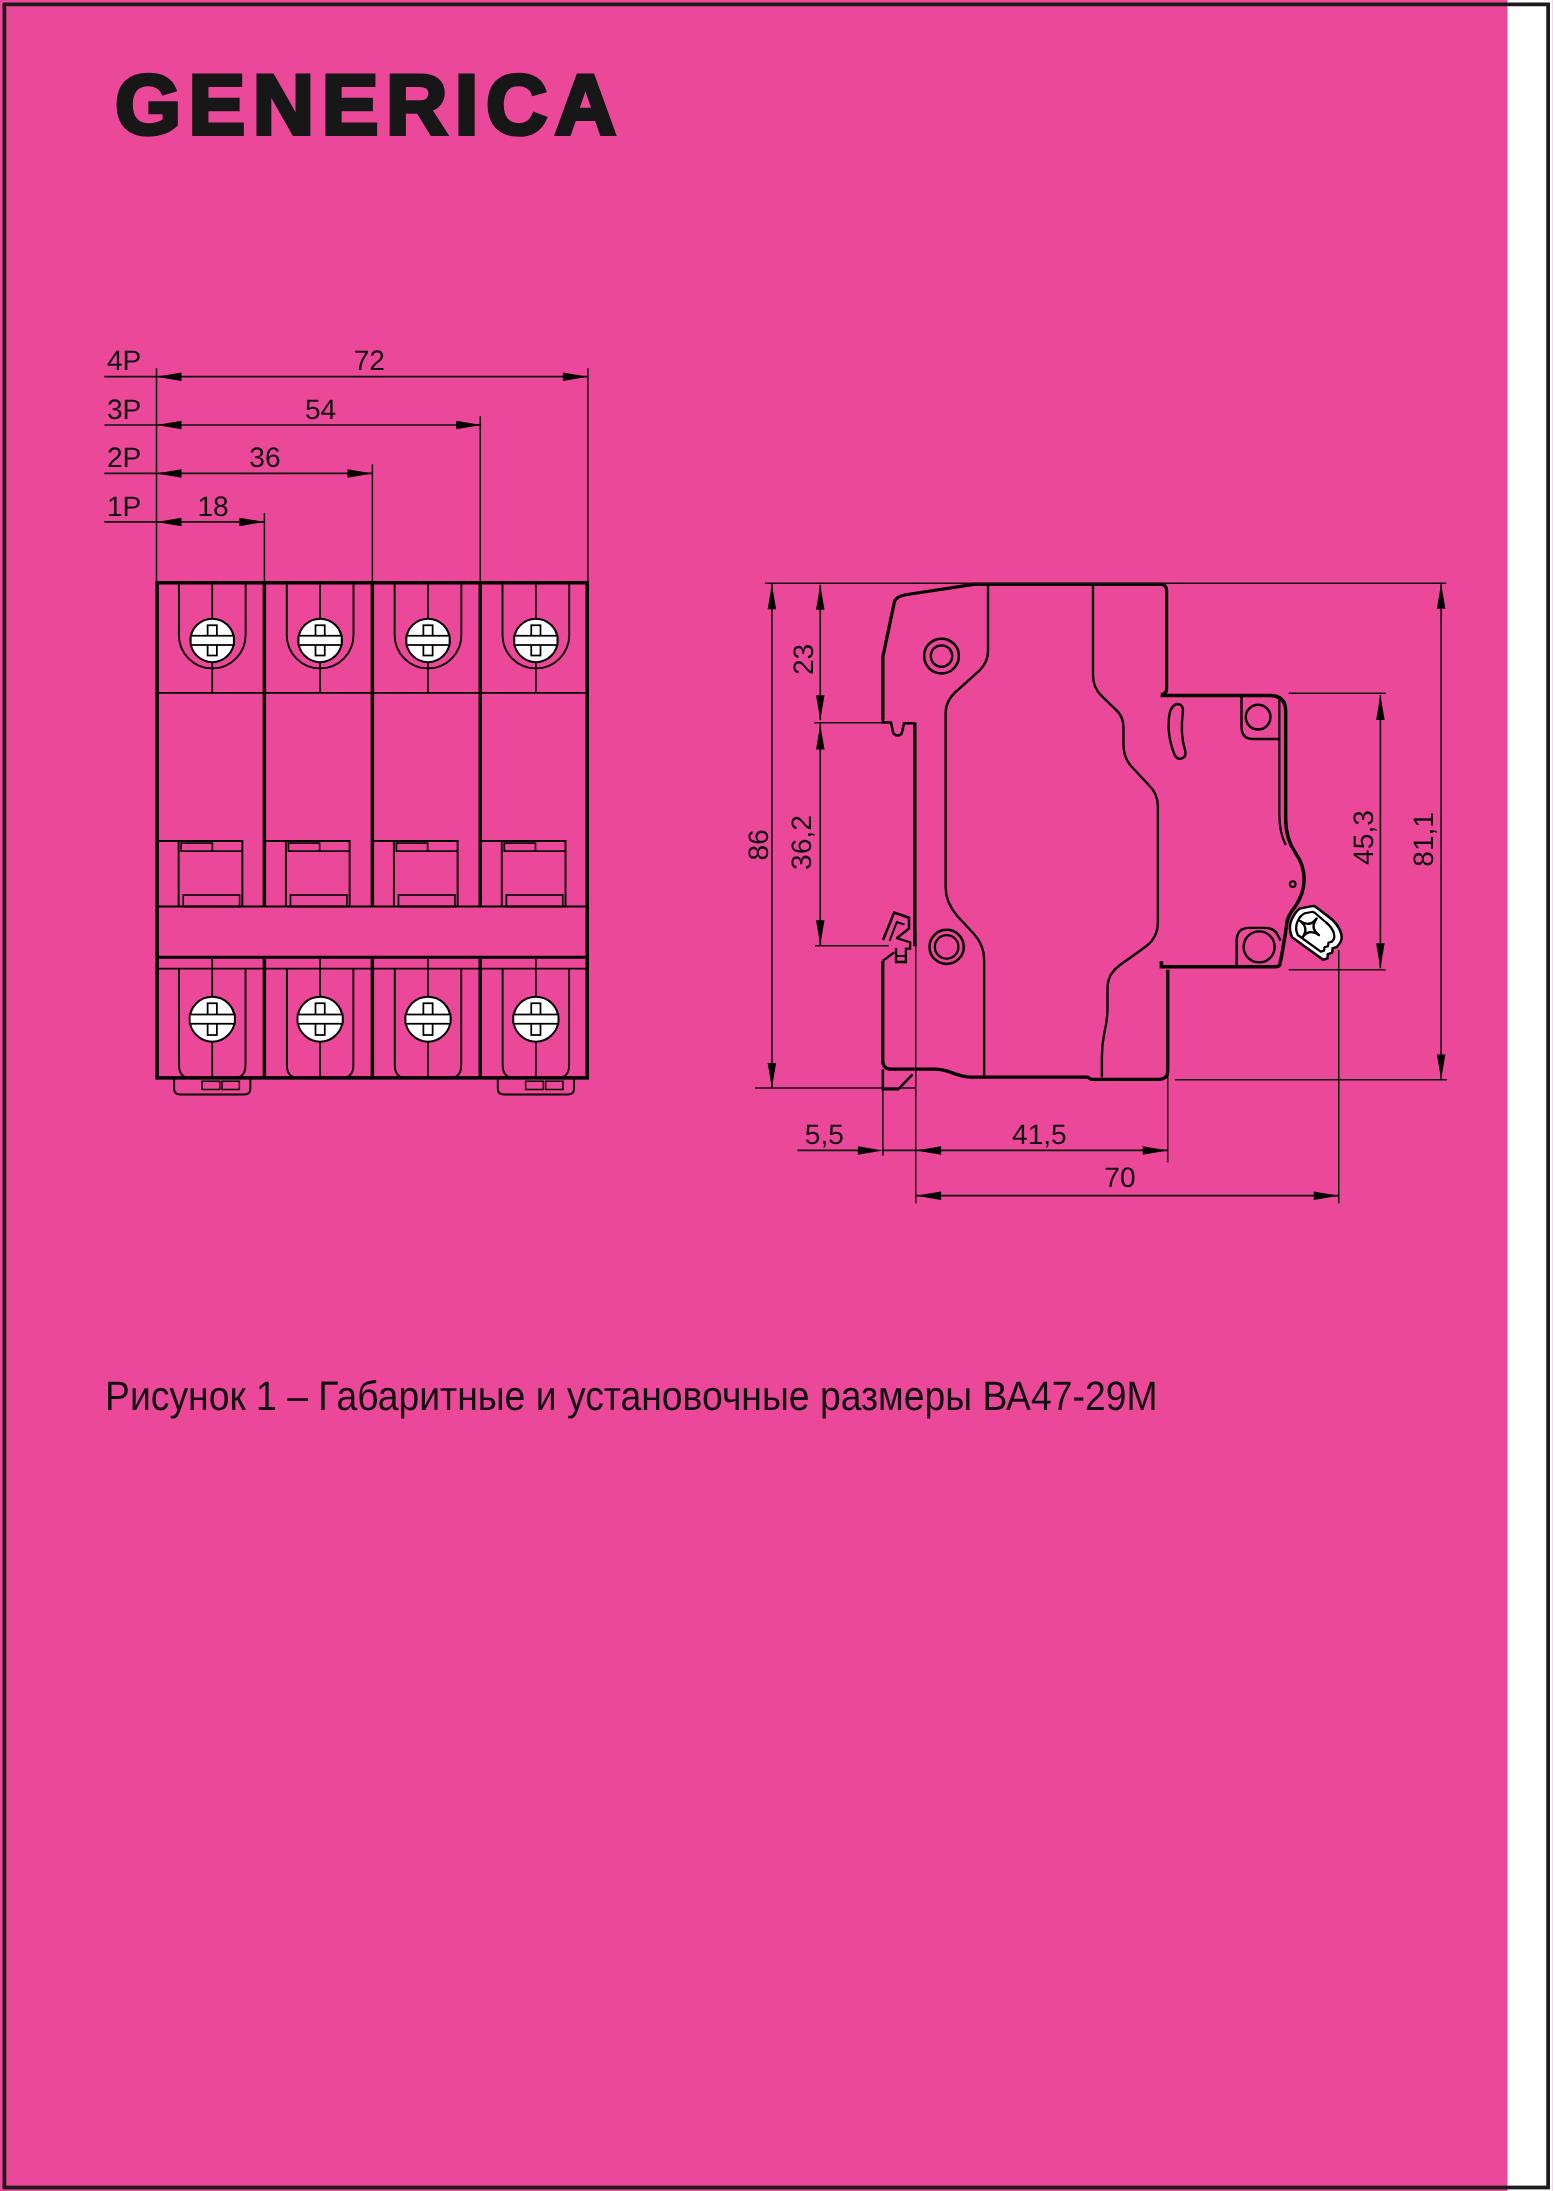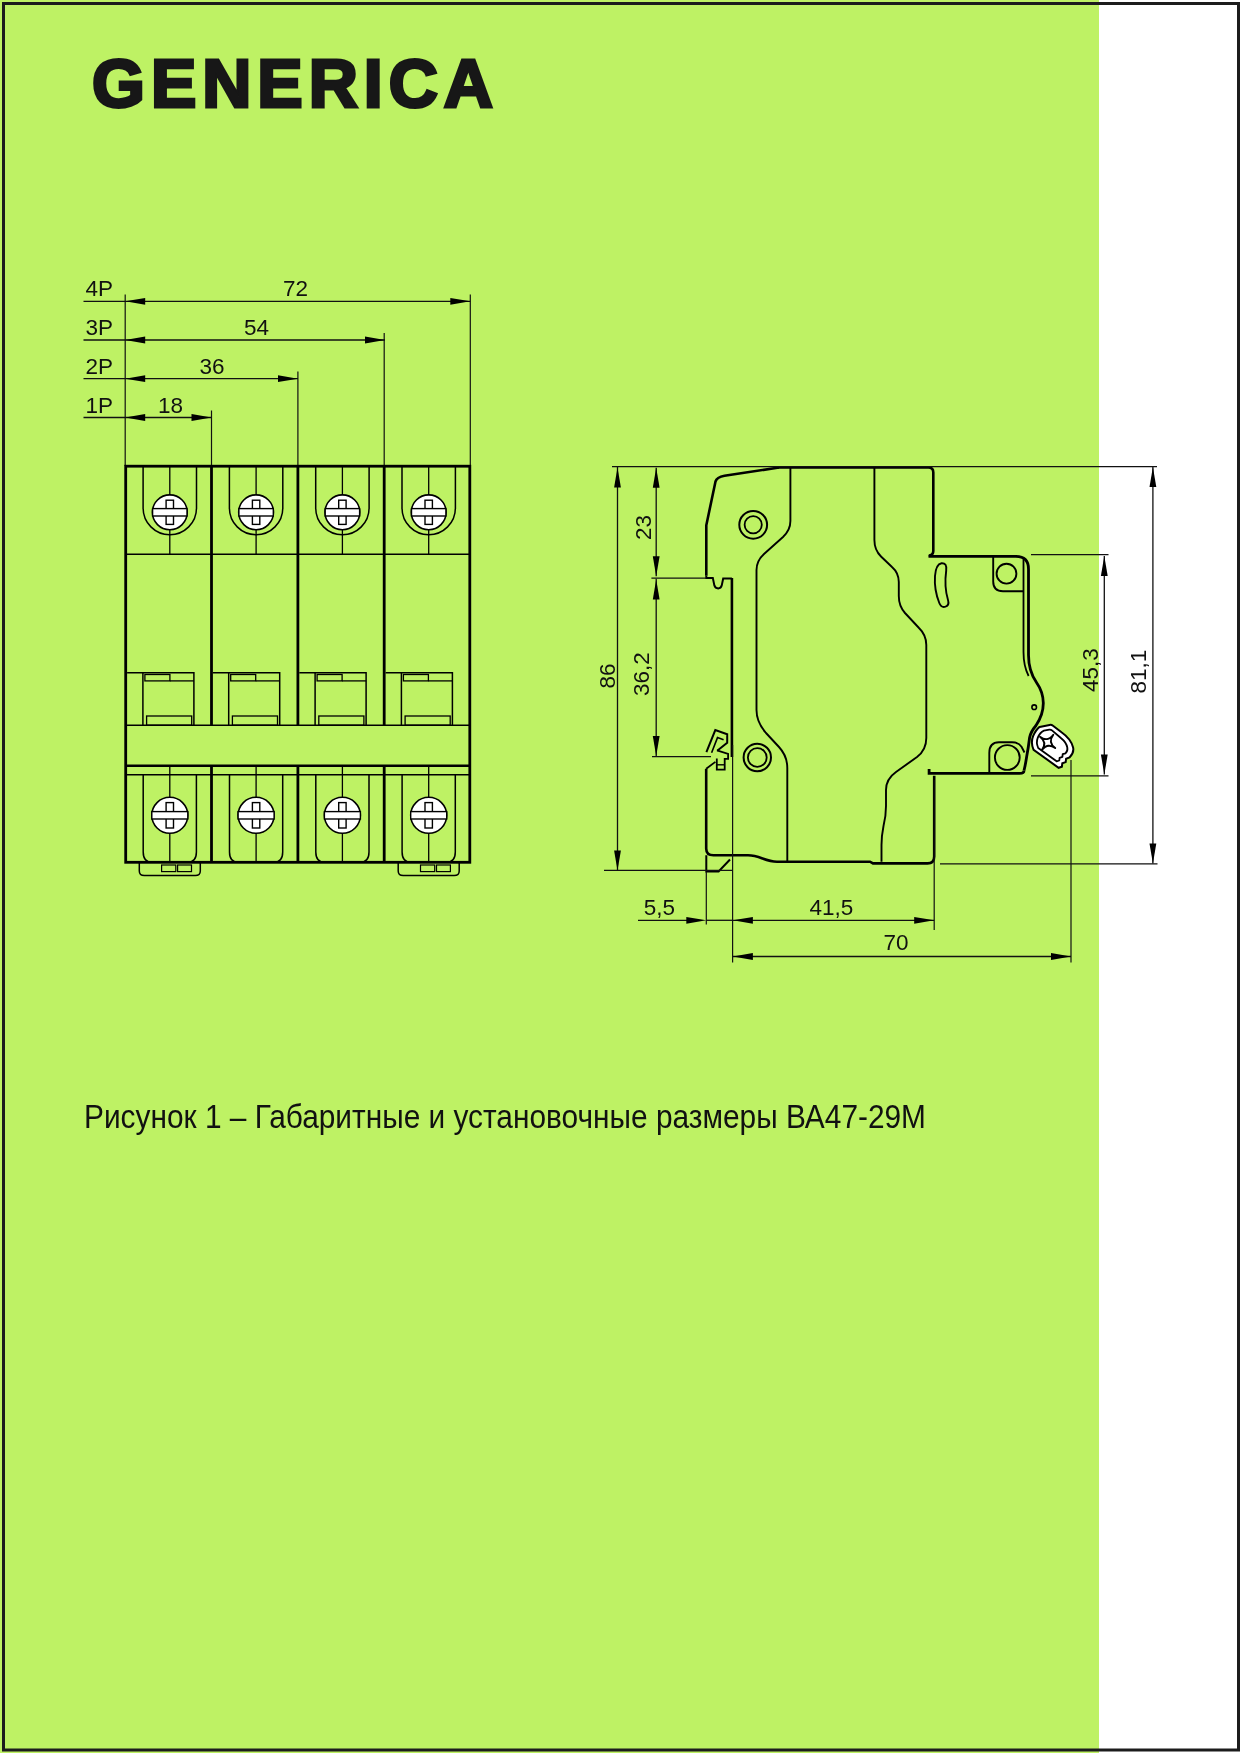--- a/index.html
+++ b/index.html
@@ -1,16 +1,16 @@
 <!DOCTYPE html>
 <html><head>
 <meta charset="utf-8">
 <style>
   html,body { margin:0; padding:0; background:#fff; }
-  #page { position:relative; width:1099px; height:1753px; background:#bef264;
+  #page { position:relative; width:1206px; height:1753px; background:#ec4899;
           font-family:"Liberation Sans", sans-serif; }
   svg { position:absolute; left:0; top:0; }
   text { font-family:"Liberation Sans", sans-serif; }
 </style>
 </head>
 <body>
 <div id="page">
 <svg width="1242" height="1753" viewBox="0 0 1242 1753">
 
 <rect x="3.5" y="3.5" width="1235" height="1746.5" fill="none" stroke="#1c1c1c" stroke-width="3"></rect>

